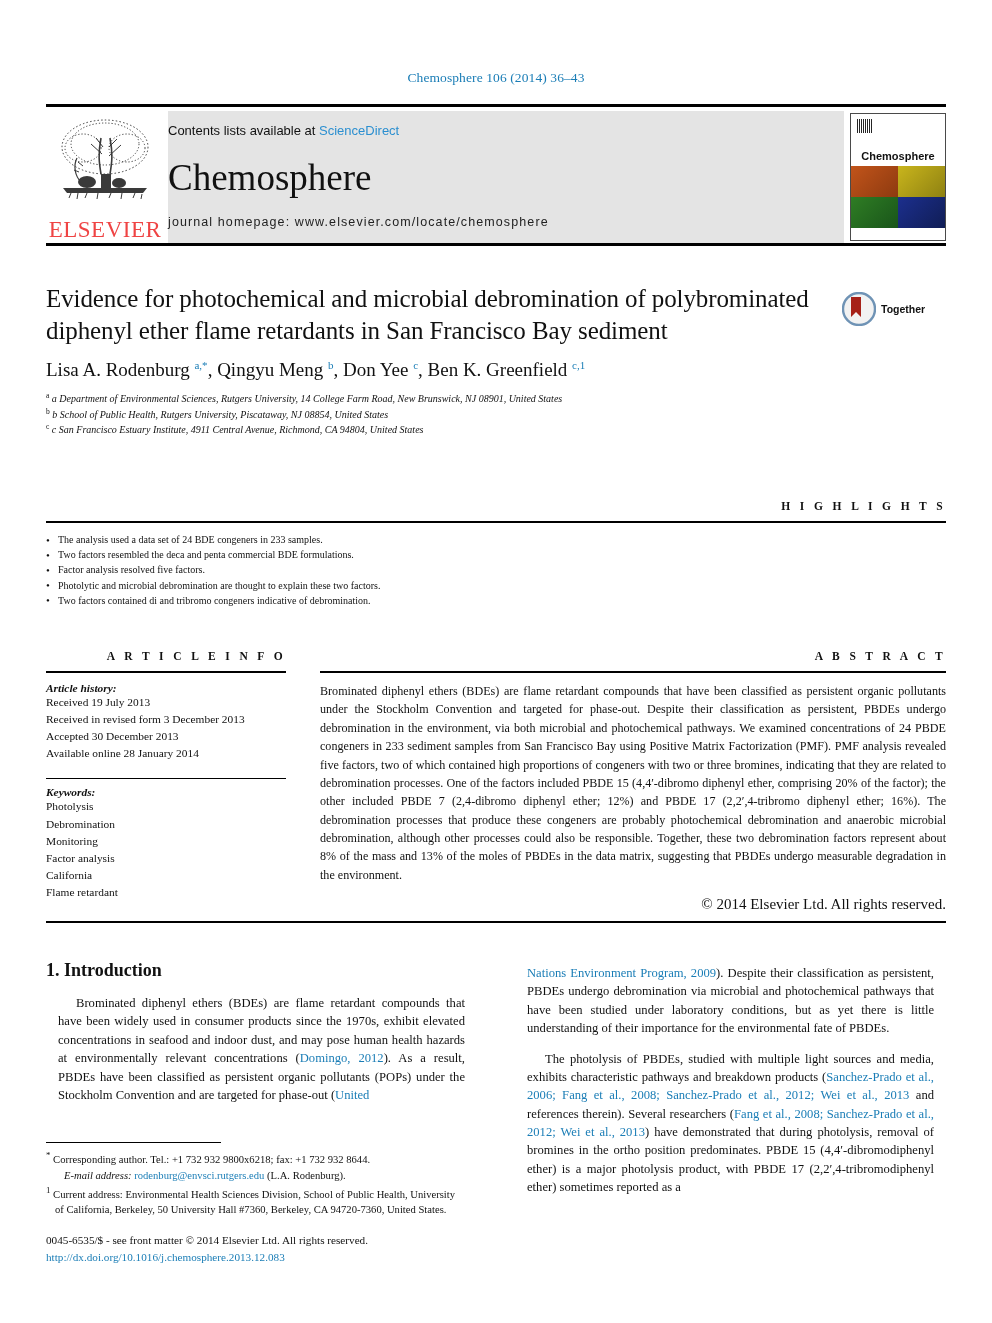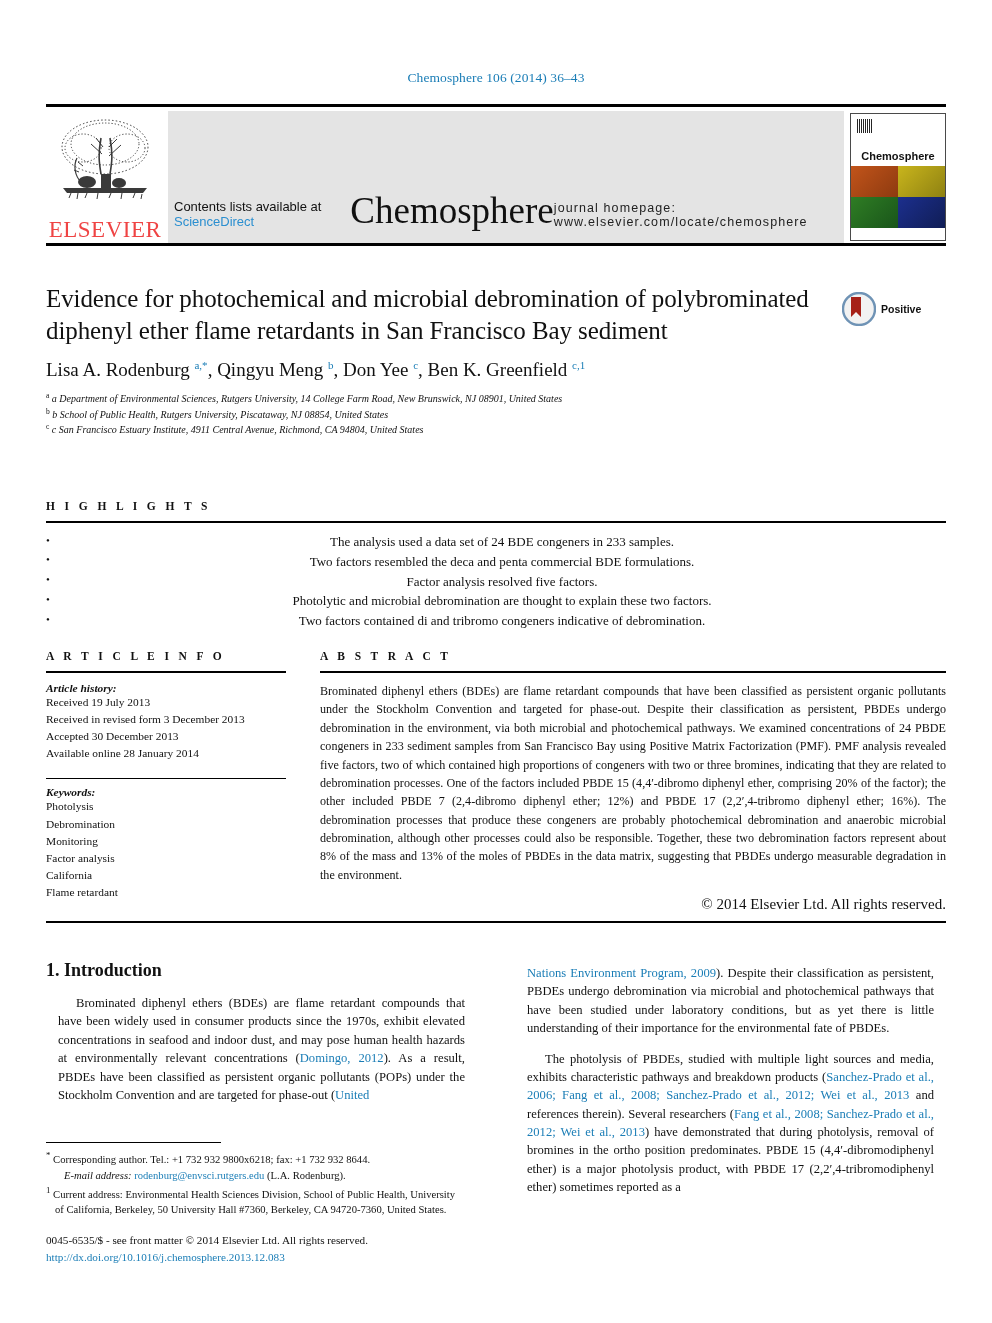--- a/index.html
+++ b/index.html
@@ -67,23 +67,24 @@
     line-height: 1;
     margin-top: 8px;
   }
   .journal-band {
     flex: 1 1 auto;
     background: #e4e4e4;
     margin-left: 4px;
     margin-right: 6px;
     position: relative;
     display: flex;
-    align-items: flex-end;
+    flex-direction: column;
+    align-items: flex-start;
     justify-content: space-between;
-    padding: 12px 0 14px 6px;
+    padding: 12px 0 14px 0;
     box-sizing: border-box;
   }
   .contents-line {
     font-family: "Liberation Sans", sans-serif;
     font-size: 13px;
     color: #111;
   }
   .contents-line .sd {
     color: #2b8fd0;
   }
@@ -217,39 +218,39 @@
     left: 46px;
     top: 500px;
     width: 900px;
   }
   .section-label {
     font-family: "Liberation Serif", serif;
     font-weight: bold;
     font-size: 11.5px;
     letter-spacing: 3.4px;
     color: #111;
+    text-align: right;
   }
   .hl-rule {
     border-top: 2.4px solid #000;
     margin-top: 9px;
     margin-bottom: 9px;
   }
   ul.highlights {
     margin: 0;
     padding: 0;
     list-style: none;
   }
   ul.highlights li {
     font-family: "Liberation Serif", serif;
-    font-size: 13px;
+    font-size: 10px;
     line-height: 1.52;
     color: #111;
     padding-left: 12px;
     position: relative;
-    text-align: center;
   }
   ul.highlights li:before {
     content: "\2022";
     position: absolute;
     left: 0;
     top: -0.5px;
     font-size: 11px;
   }
 
   
@@ -445,21 +446,21 @@
       <div><sup>b</sup> <span>b School of Public Health, Rutgers University, Piscataway, NJ 08854, United States</span></div>
       <div><sup>c</sup> <span>c San Francisco Estuary Institute, 4911 Central Avenue, Richmond, CA 94804, United States</span></div>
     </div>
   </div>
 
   <div class="crossmark">
     <svg width="34" height="34" viewBox="0 0 34 34">
       <circle cx="17" cy="17" r="16" fill="#f2f2f2" stroke="#6f93b5" stroke-width="2.4"></circle>
       <path d="M9 5 h10 v20 l-5 -5 l-5 5 Z" fill="#a62118"></path>
     </svg>
-    <span class="crossmark-label">Positive</span>
+    <span class="crossmark-label">Together</span>
   </div>
 
   <div class="hl-section">
     <div class="section-label">H I G H L I G H T S</div>
     <div class="hl-rule"></div>
     <ul class="highlights">
       <li>The analysis used a data set of 24 BDE congeners in 233 samples.</li>
       <li>Two factors resembled the deca and penta commercial BDE formulations.</li>
       <li>Factor analysis resolved five factors.</li>
       <li>Photolytic and microbial debromination are thought to explain these two factors.</li>

